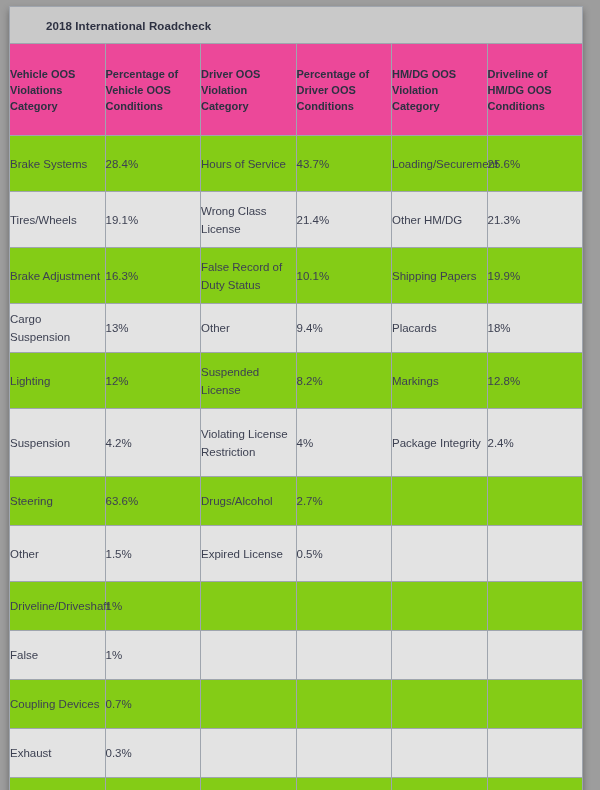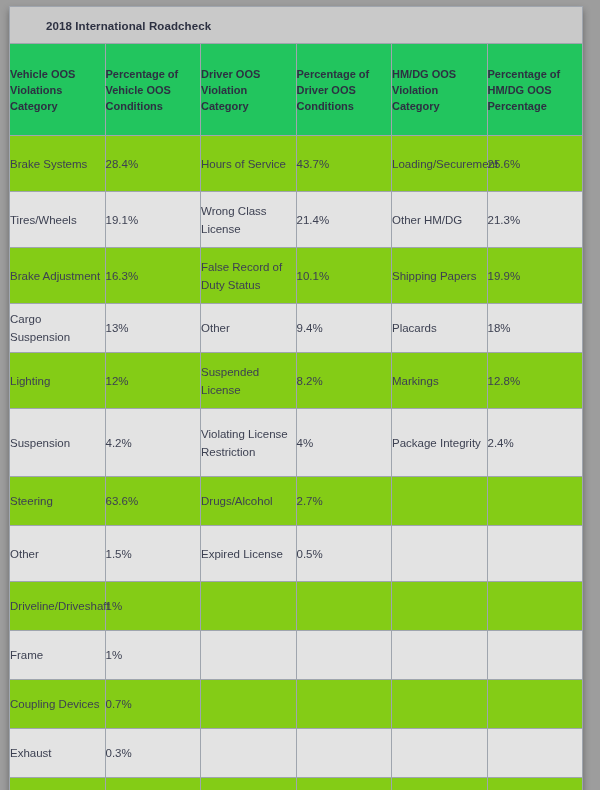--- a/index.html
+++ b/index.html
@@ -52,21 +52,21 @@
     border-bottom: 1px solid #9fa5ae;
   }
   .title-text {
     font-size: 11.5px;
     font-weight: bold;
     color: #2d3142;
     letter-spacing: 0.1px;
     padding-left: 36px;
   }
   .head-row th {
-    background: #22c55e;
+    background: #ec4899;
     height: 91px;
     padding: 0 13px;
     font-size: 11px;
     font-weight: bold;
     color: #2d3142;
     line-height: 16px;
     vertical-align: middle;
   }
   tbody tr td {
     padding: 0 13px;
@@ -99,21 +99,21 @@
           <td colspan="6">
             <span class="title-text">2018 International Roadcheck</span>
           </td>
         </tr>
         <tr class="head-row">
           <th class="h1">Vehicle OOS Violations Category</th>
           <th class="h2">Percentage of Vehicle OOS Conditions</th>
           <th class="h3">Driver OOS Violation Category</th>
           <th class="h4">Percentage of Driver OOS Conditions</th>
           <th class="h5">HM/DG OOS Violation Category</th>
-          <th class="h6">Percentage of HM/DG OOS Percentage</th>
+          <th class="h6">Driveline of HM/DG OOS Conditions</th>
         </tr>
       </thead>
       <tbody id="table-body">
           <tr class="dark">
             <td class="r-l2">Brake Systems</td>
             <td class="r-l2">28.4%</td>
             <td class="r-l2">Hours of Service</td>
             <td class="r-l2">43.7%</td>
             <td class="r-l2">Loading/Securement</td>
             <td class="r-l2">25.6%</td>
@@ -176,21 +176,21 @@
           </tr>
           <tr class="dark">
             <td class="r-l1">Driveline/Driveshaft</td>
             <td class="r-l1">1%</td>
             <td class="r-l1"></td>
             <td class="r-l1"></td>
             <td class="r-l1"></td>
             <td class="r-l1"></td>
           </tr>
           <tr class="light">
-            <td class="r-l1">Frame</td>
+            <td class="r-l1">False</td>
             <td class="r-l1">1%</td>
             <td class="r-l1"></td>
             <td class="r-l1"></td>
             <td class="r-l1"></td>
             <td class="r-l1"></td>
           </tr>
           <tr class="dark">
             <td class="r-l1">Coupling Devices</td>
             <td class="r-l1">0.7%</td>
             <td class="r-l1"></td>

